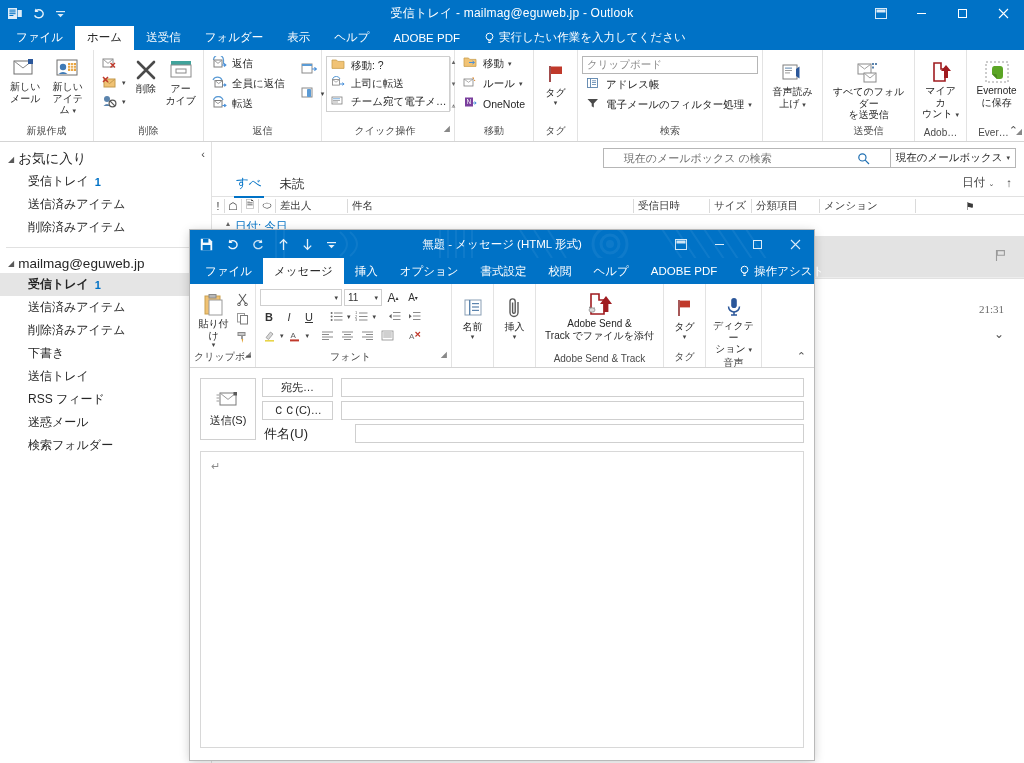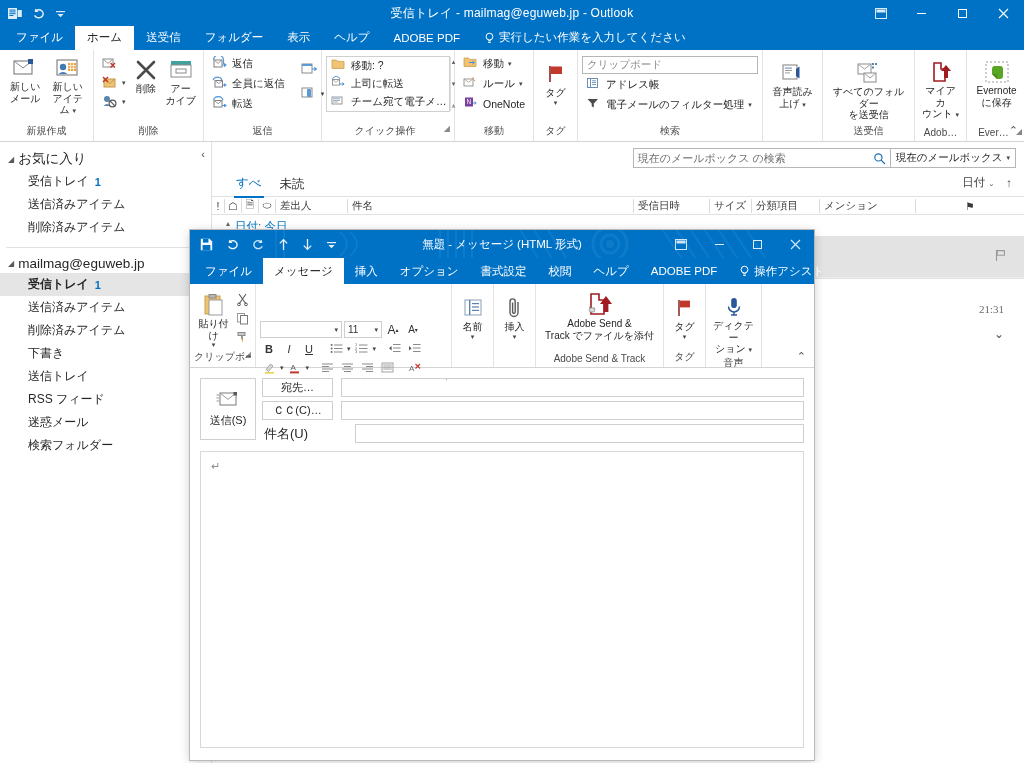--- a/index.html
+++ b/index.html
@@ -91,22 +91,22 @@
   .navgroup-hdr .tri { font-size:8px; color:#5a5a5a; }
   .navitem { font-size:12px; color:#262626; padding:3px 0 3px 28px; display:flex; gap:6px;
              align-items:center; white-space:nowrap; }
   .navitem.sel { background:#e5e5e5; font-weight:bold; }
   .navitem .cnt { color:#0072c6; font-weight:bold; font-size:11px; }
   .navsep { height:1px; background:#e1e1e1; margin:8px 6px 6px; }
 
   .listpane { flex:1; display:flex; flex-direction:column; background:#fff; position:relative; }
   .srchrow { display:flex; justify-content:flex-end; align-items:center; padding:6px 8px 4px; gap:0; }
   .srchfield {
-    width:258px; height:20px; border:1px solid #b6b6b6; background:#fff;
-    display:flex; align-items:center; padding:0 4px; font-size:11px; color:#6e6e6e;
+    width:288px; height:20px; border:1px solid #b6b6b6; background:#fff;
+    display:flex; align-items:center; padding:0 20px; font-size:11px; color:#6e6e6e;
     justify-content:space-between;
   }
   .srchscope {
     height:20px; border:1px solid #b6b6b6; border-left:none; background:#fff; font-size:10.5px;
     color:#262626; display:flex; align-items:center; gap:4px; padding:0 5px; white-space:nowrap;
   }
   .filterrow { display:flex; align-items:center; padding:2px 0 0 22px; gap:14px;
                border-bottom:1px solid #e1e1e1; position:relative; height:25px; }
   .filt { font-size:12.5px; color:#262626; padding:2px 2px 4px; }
   .filt.active { color:#0072c6; border-bottom:2px solid #0072c6; }
@@ -152,21 +152,21 @@
                    color:#fff; font-size:11px; }
 
   .cw-tabs { height:26px; background:#0072c6; display:flex; align-items:flex-end; padding-left:4px; }
   .cw-tab { padding:0 11px; height:26px; display:flex; align-items:center; color:#fff;
             font-size:11.5px; white-space:nowrap; }
   .cw-tab.active { background:#fff; color:#262626; }
   .cw-tab.hint { gap:4px; }
 
   .cw-ribbon { height:84px; background:#fff; border-bottom:1px solid #d4d4d4; display:flex;
                position:relative; }
-  .fontgrid { display:flex; flex-direction:column; gap:2px; padding-top:3px;margin-top:32px; }
+  .fontgrid { display:flex; flex-direction:column; gap:2px; padding-top:3px; }
   .fgrow { display:flex; align-items:center; gap:2px; }
   .fsel { border:1px solid #cfcfcf; height:17px; background:#fff; display:flex; align-items:center;
           justify-content:space-between; padding:0 3px; font-size:10px; color:#333; }
   .fbtn { width:18px; height:17px; display:flex; align-items:center; justify-content:center;
           font-size:11px; color:#333; }
   .sep-v { width:1px; background:#e3e3e3; margin:3px 2px; }
 
   .cw-fields { padding:10px 10px 0; display:flex; gap:6px; }
   .sendbtn {
     width:56px; border:1px solid #d0d0d0; background:#fff; display:flex; flex-direction:column;

